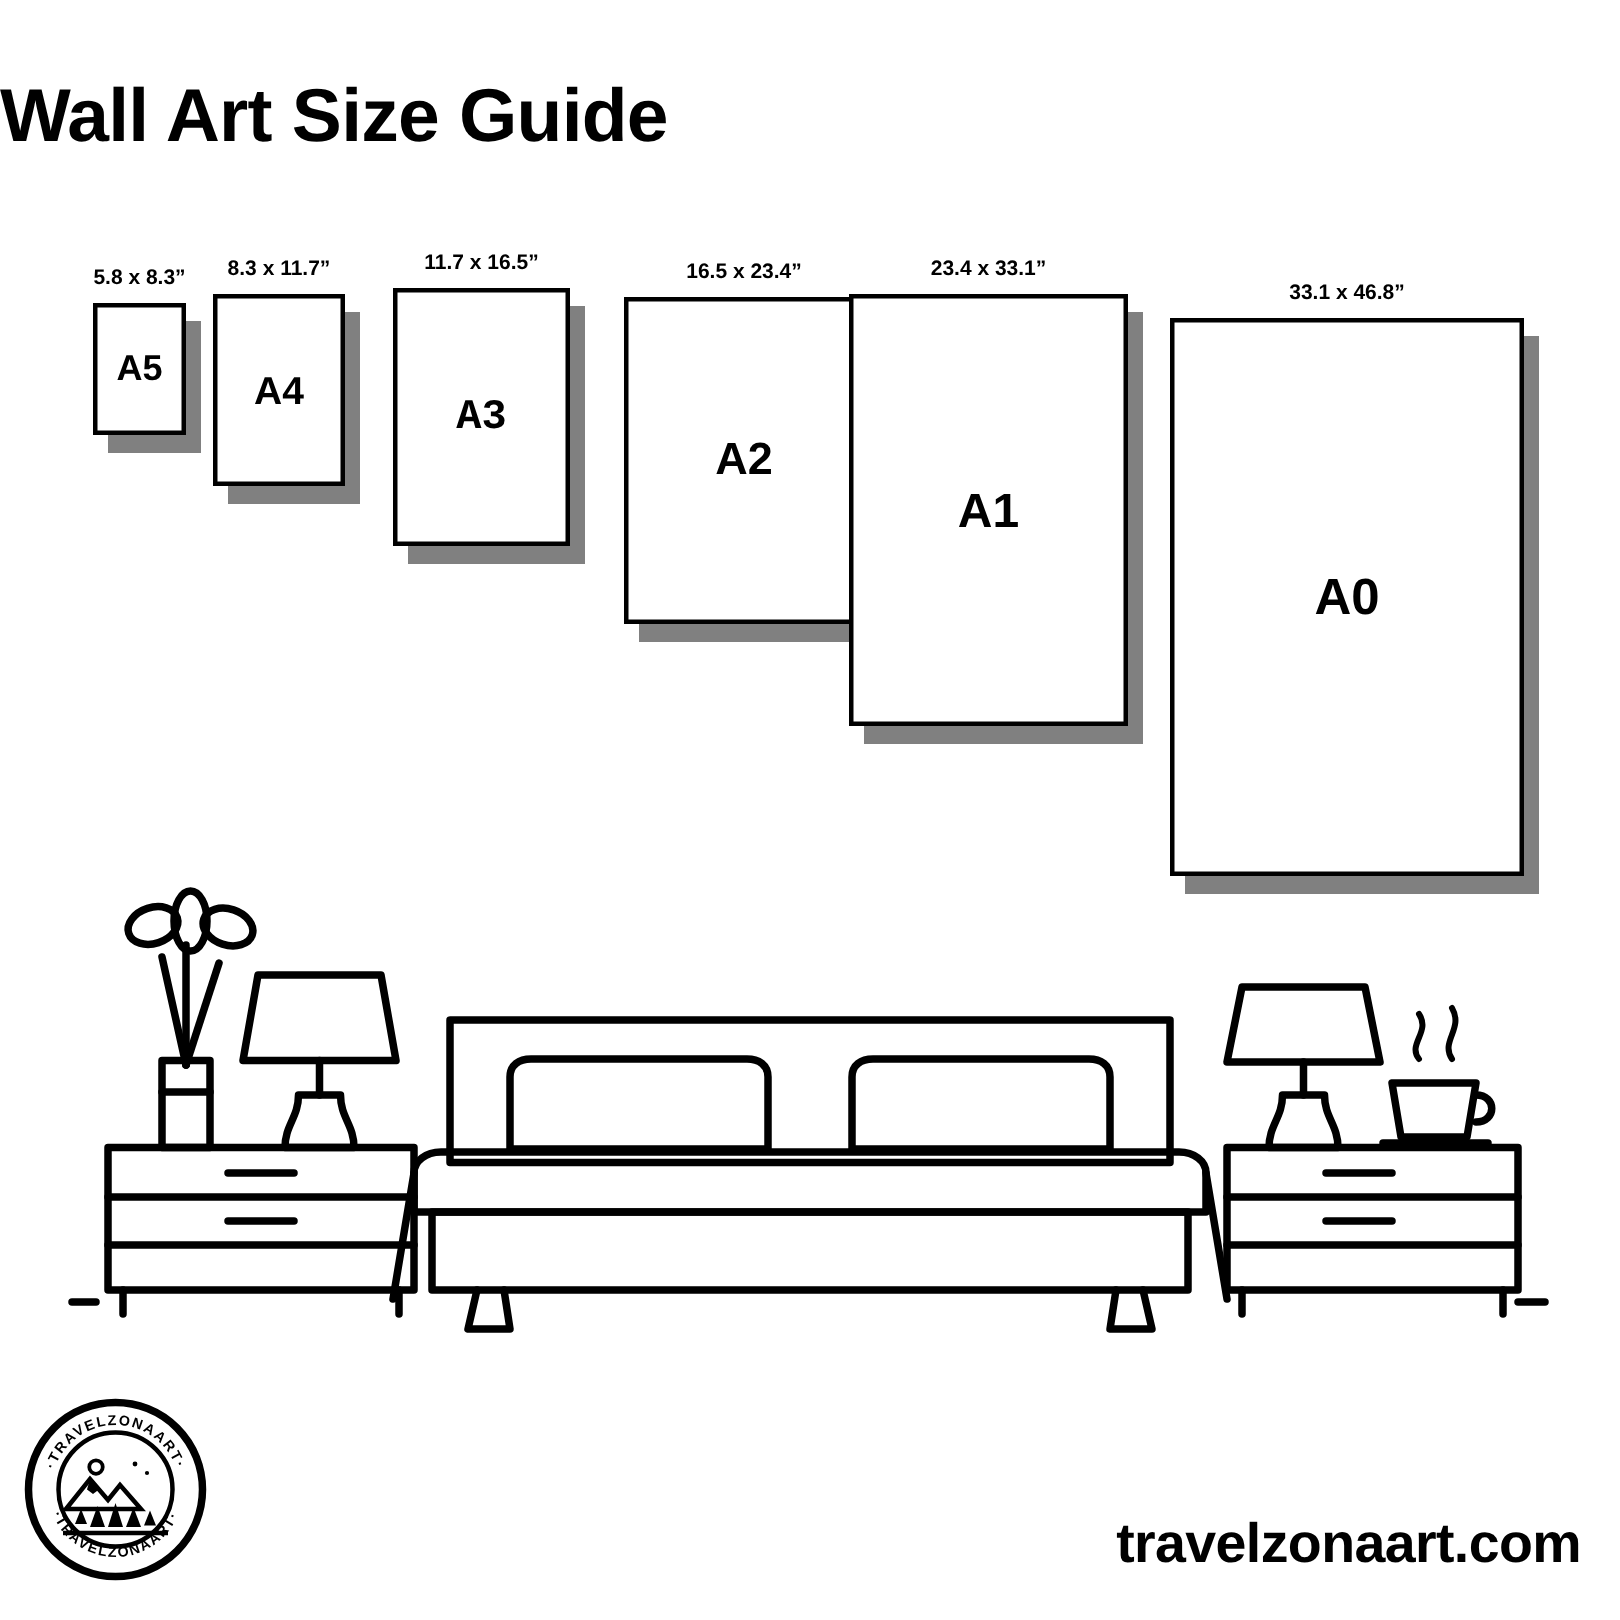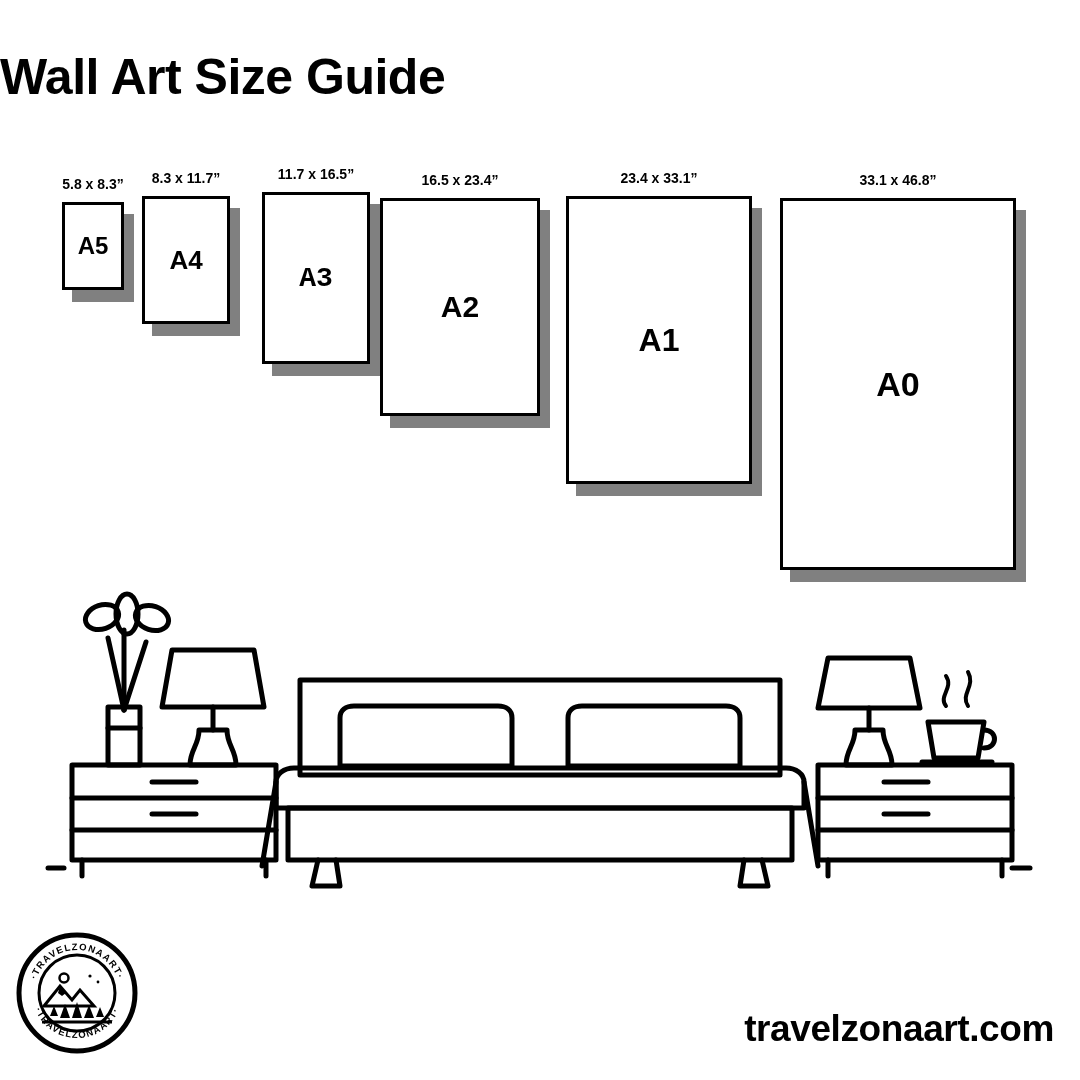--- a/index.html
+++ b/index.html
@@ -117,45 +117,45 @@
   </div>
 
   <div class="frame-group" style="left:142px; top:196px; width:88px; height:128px;">
     <div class="frame-dims" style="top:-26px;">8.3 x 11.7”</div>
     <div class="frame-shadow"></div>
     <div class="frame-box">
       <span class="frame-label" style="font-size:26px;">A4</span>
     </div>
   </div>
 
-  <div class="frame-group" style="left:262px; top:192px; width:108px; height:172px;">
+  <div class="frame-group" style="left:262px; top:192px; width:108px; height:172px;padding-left:10px;">
     <div class="frame-dims" style="top:-26px;">11.7 x 16.5”</div>
     <div class="frame-shadow"></div>
     <div class="frame-box">
       <span class="frame-label" style="font-size:28px;font-family:Liberation Mono, monospace;">A3</span>
     </div>
   </div>
 
-  <div class="frame-group" style="left:380px; top:198px; width:160px; height:218px;">
+  <div class="frame-group" style="left:416px; top:198px; width:160px; height:218px;">
     <div class="frame-dims" style="top:-26px;">16.5 x 23.4”</div>
     <div class="frame-shadow"></div>
     <div class="frame-box">
       <span class="frame-label" style="font-size:30px;">A2</span>
     </div>
   </div>
 
   <div class="frame-group" style="left:566px; top:196px; width:186px; height:288px;">
     <div class="frame-dims" style="top:-26px;">23.4 x 33.1”</div>
     <div class="frame-shadow"></div>
     <div class="frame-box">
       <span class="frame-label" style="font-size:32px;">A1</span>
     </div>
   </div>
 
-  <div class="frame-group" style="left:780px; top:198px; width:236px; height:372px;">
+  <div class="frame-group" style="left:780px; top:212px; width:236px; height:372px;">
     <div class="frame-dims" style="top:-26px;">33.1 x 46.8”</div>
     <div class="frame-shadow"></div>
     <div class="frame-box">
       <span class="frame-label" style="font-size:34px;">A0</span>
     </div>
   </div>
 
 </div>
 
 <svg id="furniture" viewBox="0 0 1080 360" xmlns="http://www.w3.org/2000/svg">

